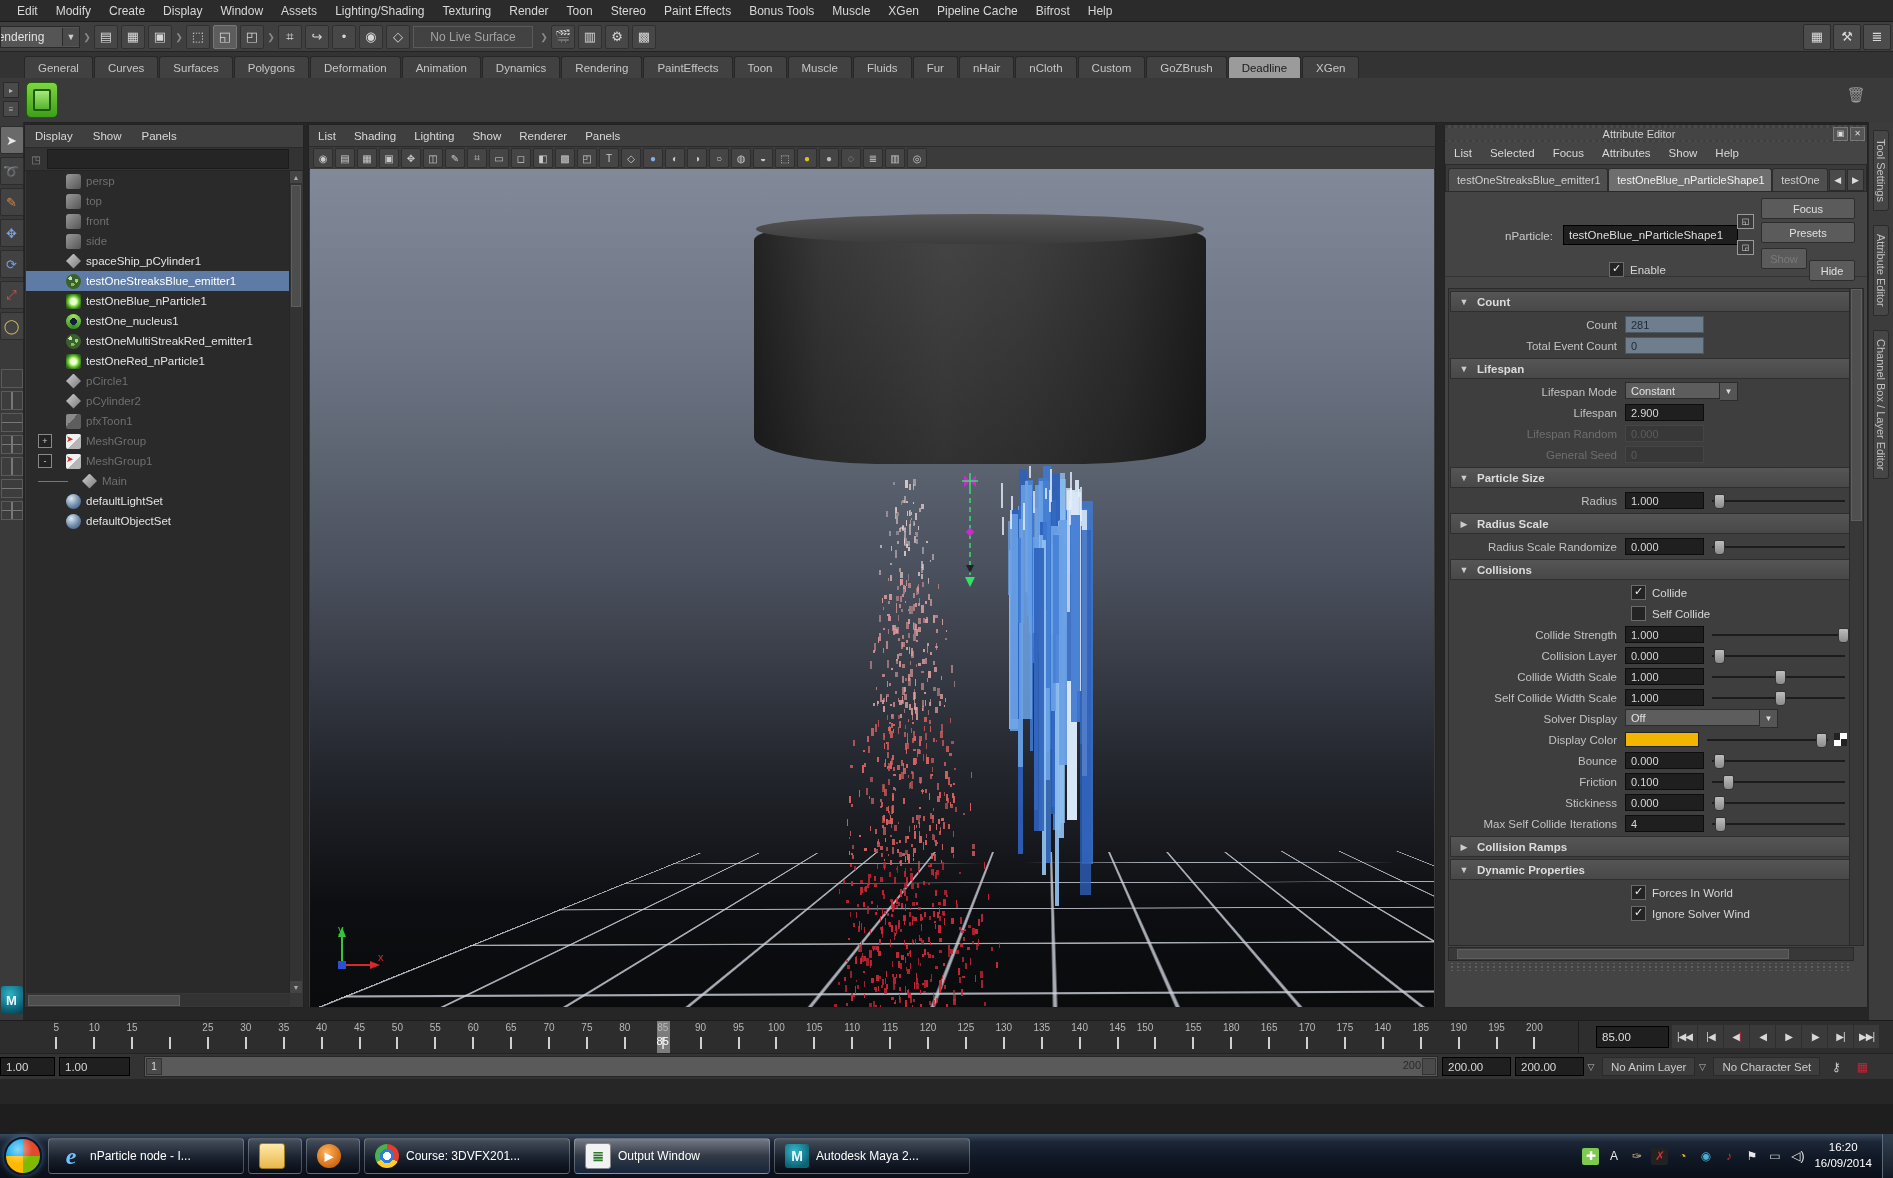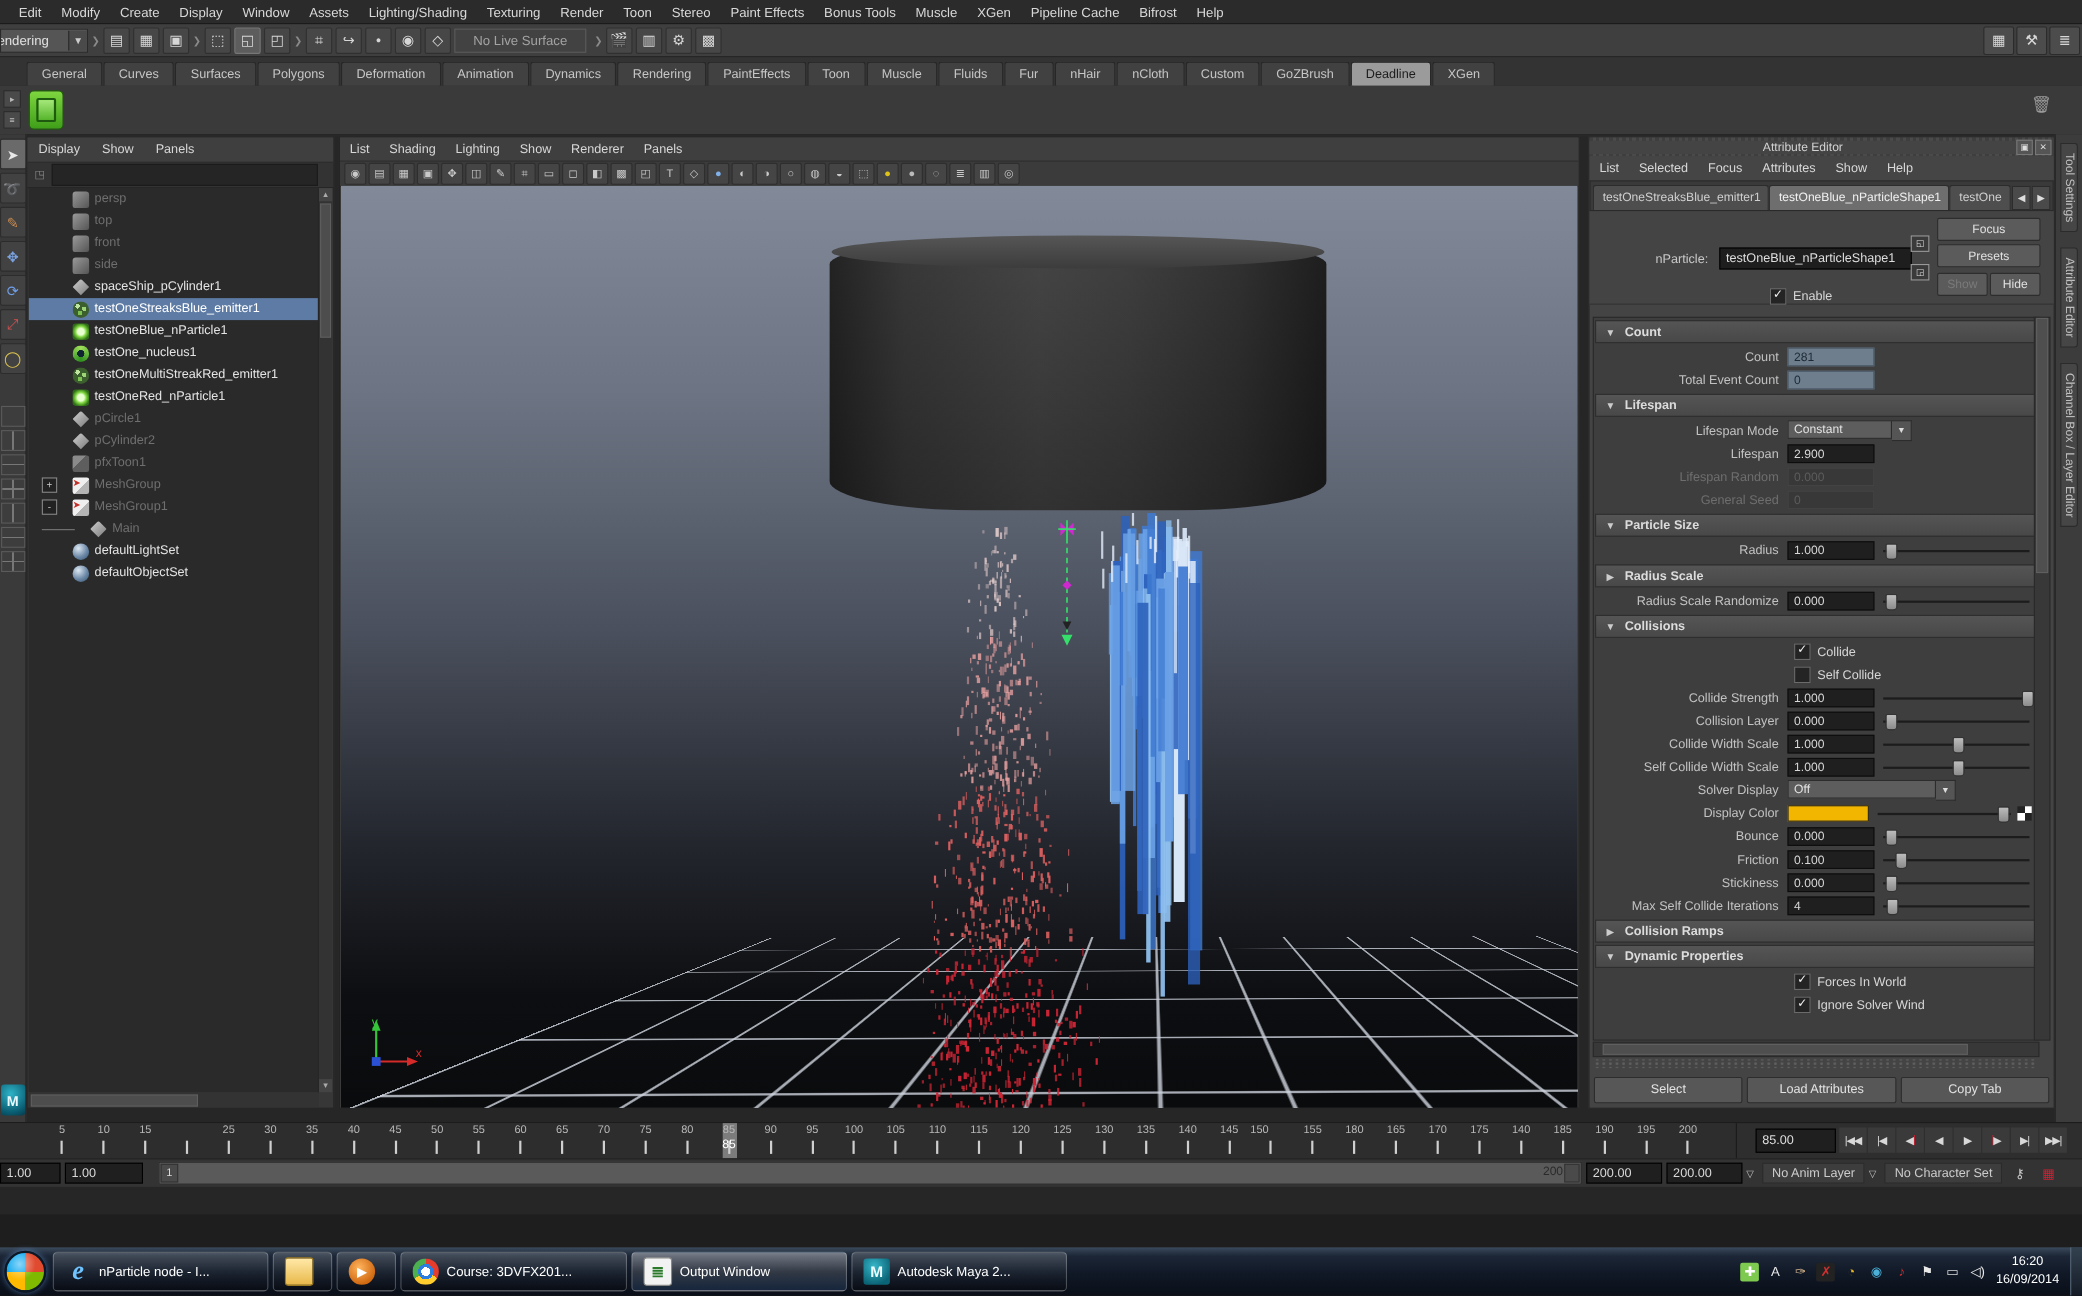--- a/index.html
+++ b/index.html
@@ -1463,21 +1463,21 @@
         <span class="ae-tab-arrow">▶</span>
       </div>
     <div id="ae-node">
       <span class="lbl">nParticle:</span>
       <span class="namefld">testOneBlue_nParticleShape1</span>
       <span class="ae-miniico" style="left:292px;top:22px;">◱</span>
       <span class="ae-miniico" style="left:292px;top:48px;">◲</span>
       <span class="ae-btn" style="top:6px;">Focus</span>
       <span class="ae-btn" style="top:30px;">Presets</span>
       <span class="ae-btn half dis" style="top:56px;">Show</span>
-      <span class="ae-btn half" style="top:56px;left:364px;">Hide</span>
+      <span class="ae-btn half" style="top:68px;left:364px;">Hide</span>
       <div style="position:absolute;left:6px;top:70px;width:400px;display:flex;align-items:center;">
         <span style="margin-left:158px;" class="cb on">✓</span>
         <span class="cbl">Enable</span>
       </div>
     </div>
     <div id="ae-content">
         <div class="sec">
           <span class="tri">▼</span>
           <span>Count</span>
         </div>
@@ -1634,25 +1634,20 @@
           <span class="cbl">Ignore Solver Wind</span>
         </div>
       </div>
     <div id="ae-vscroll">
       <div class="thumb"></div>
     </div>
     <div id="ae-hscroll">
       <div class="thumb"></div>
     </div>
     <div id="ae-grip"></div>
-    <div id="ae-footer">
-        <span class="ae-foot-btn">Select</span>
-        <span class="ae-foot-btn">Load Attributes</span>
-        <span class="ae-foot-btn">Copy Tab</span>
-      </div>
   </div>
 
   <div id="sidestrip" class="abs">
       <span class="vtab">Tool Settings</span>
       <span class="vtab">Attribute Editor</span>
       <span class="vtab">Channel Box / Layer Editor</span>
     </div>
 
   <div id="timeline" class="abs">
     <div id="ruler">

